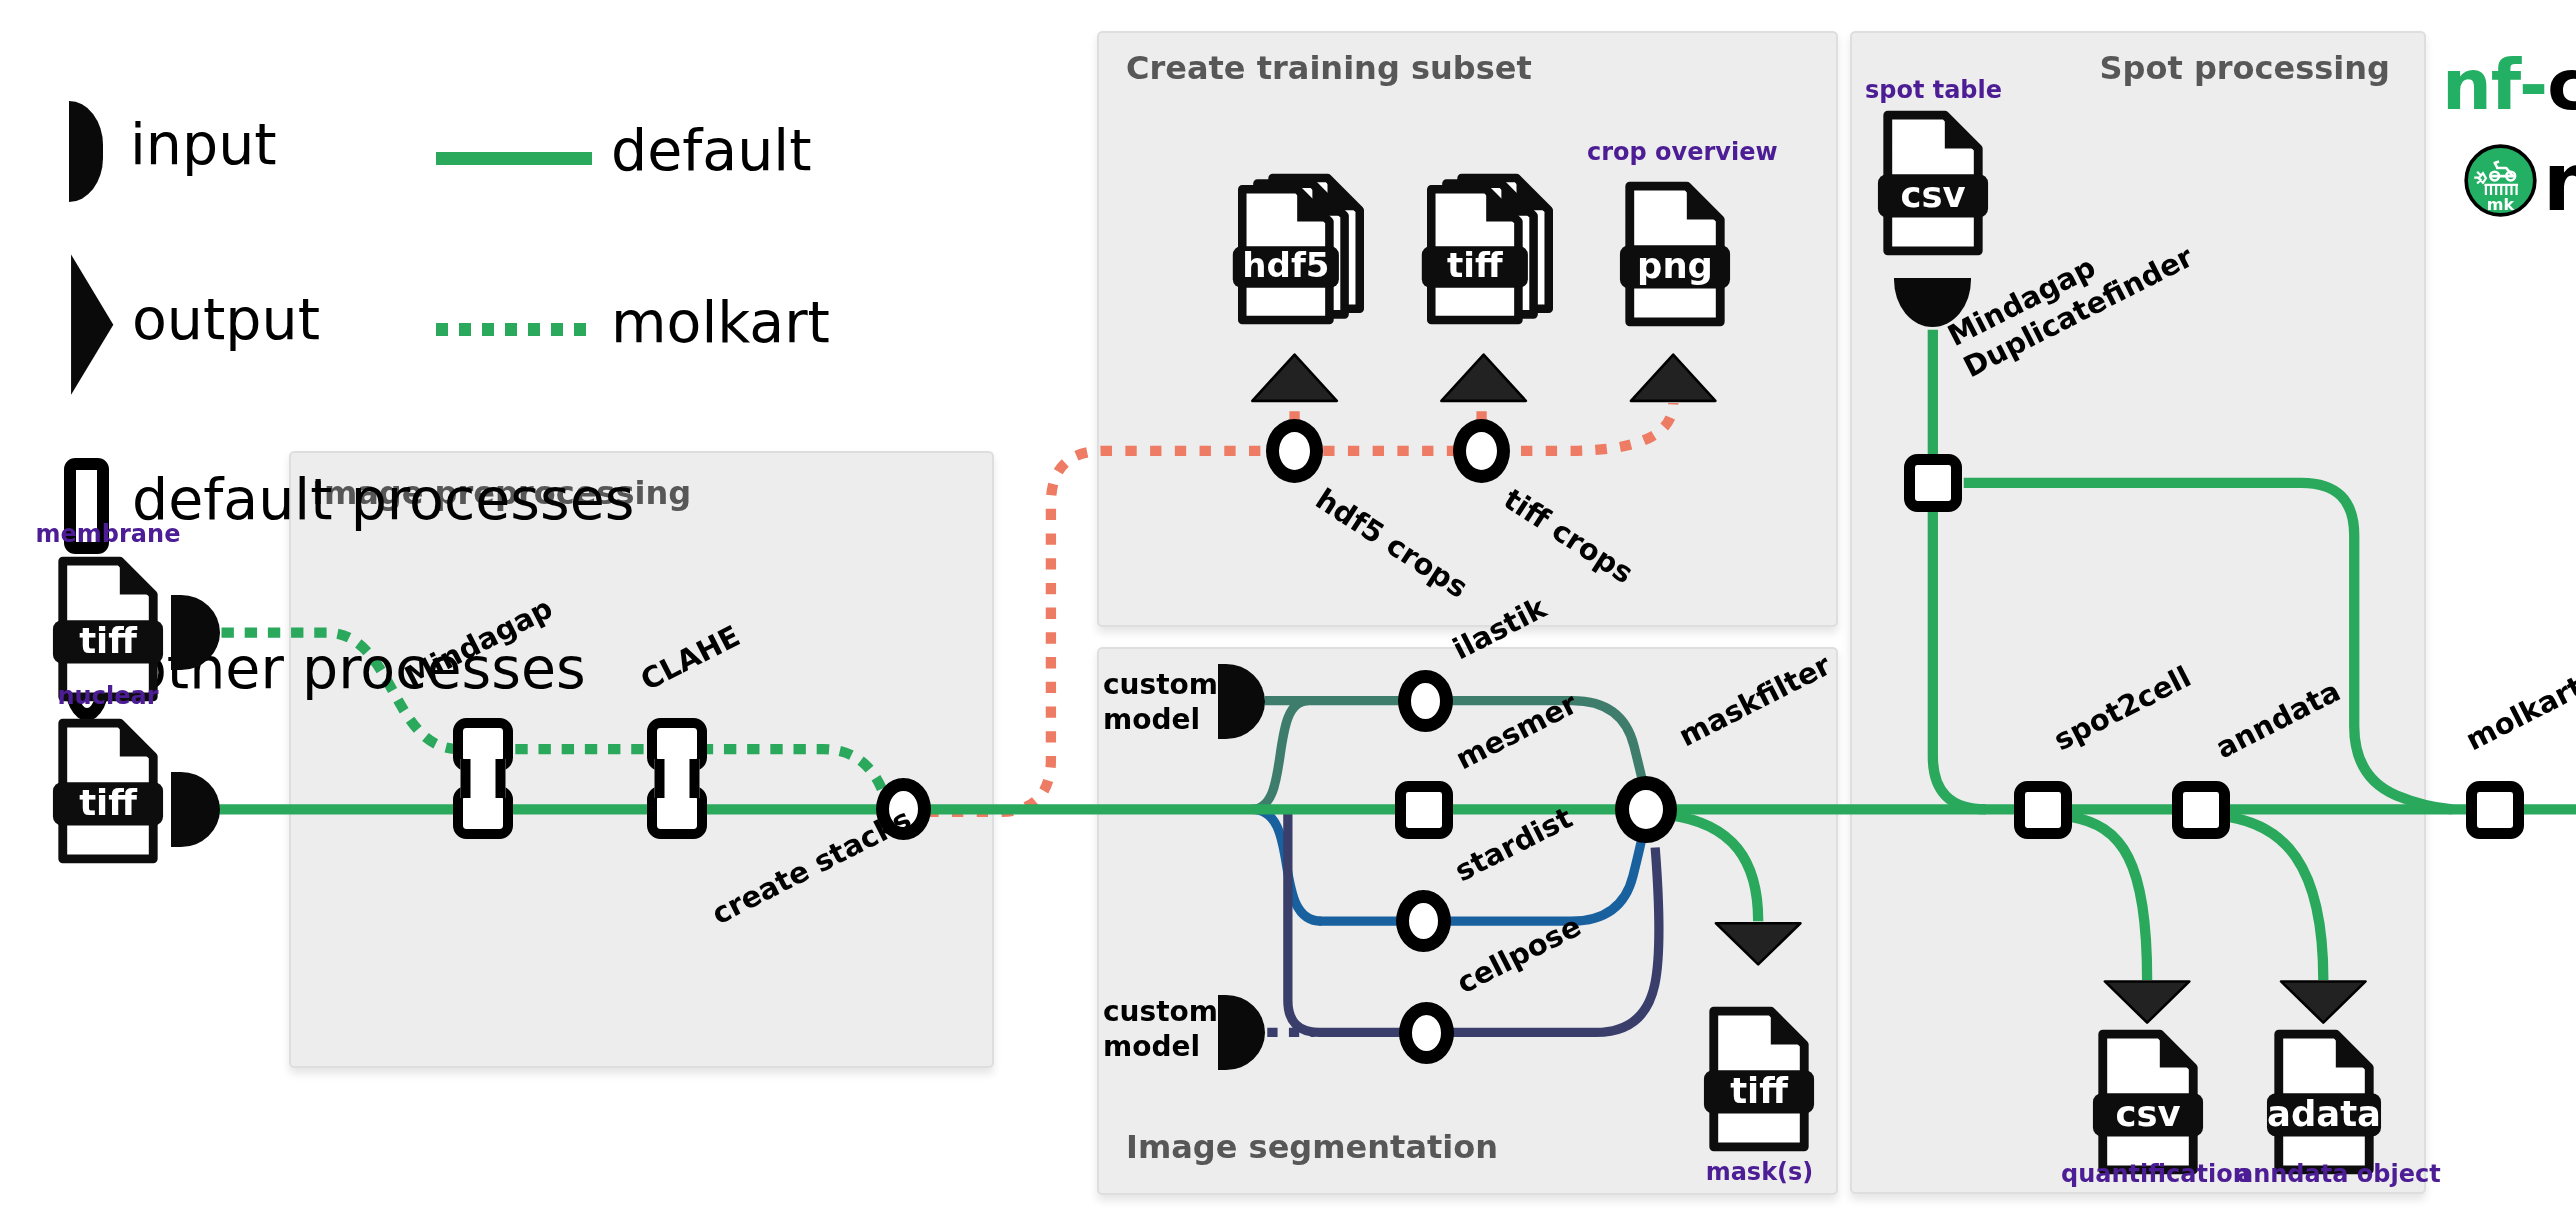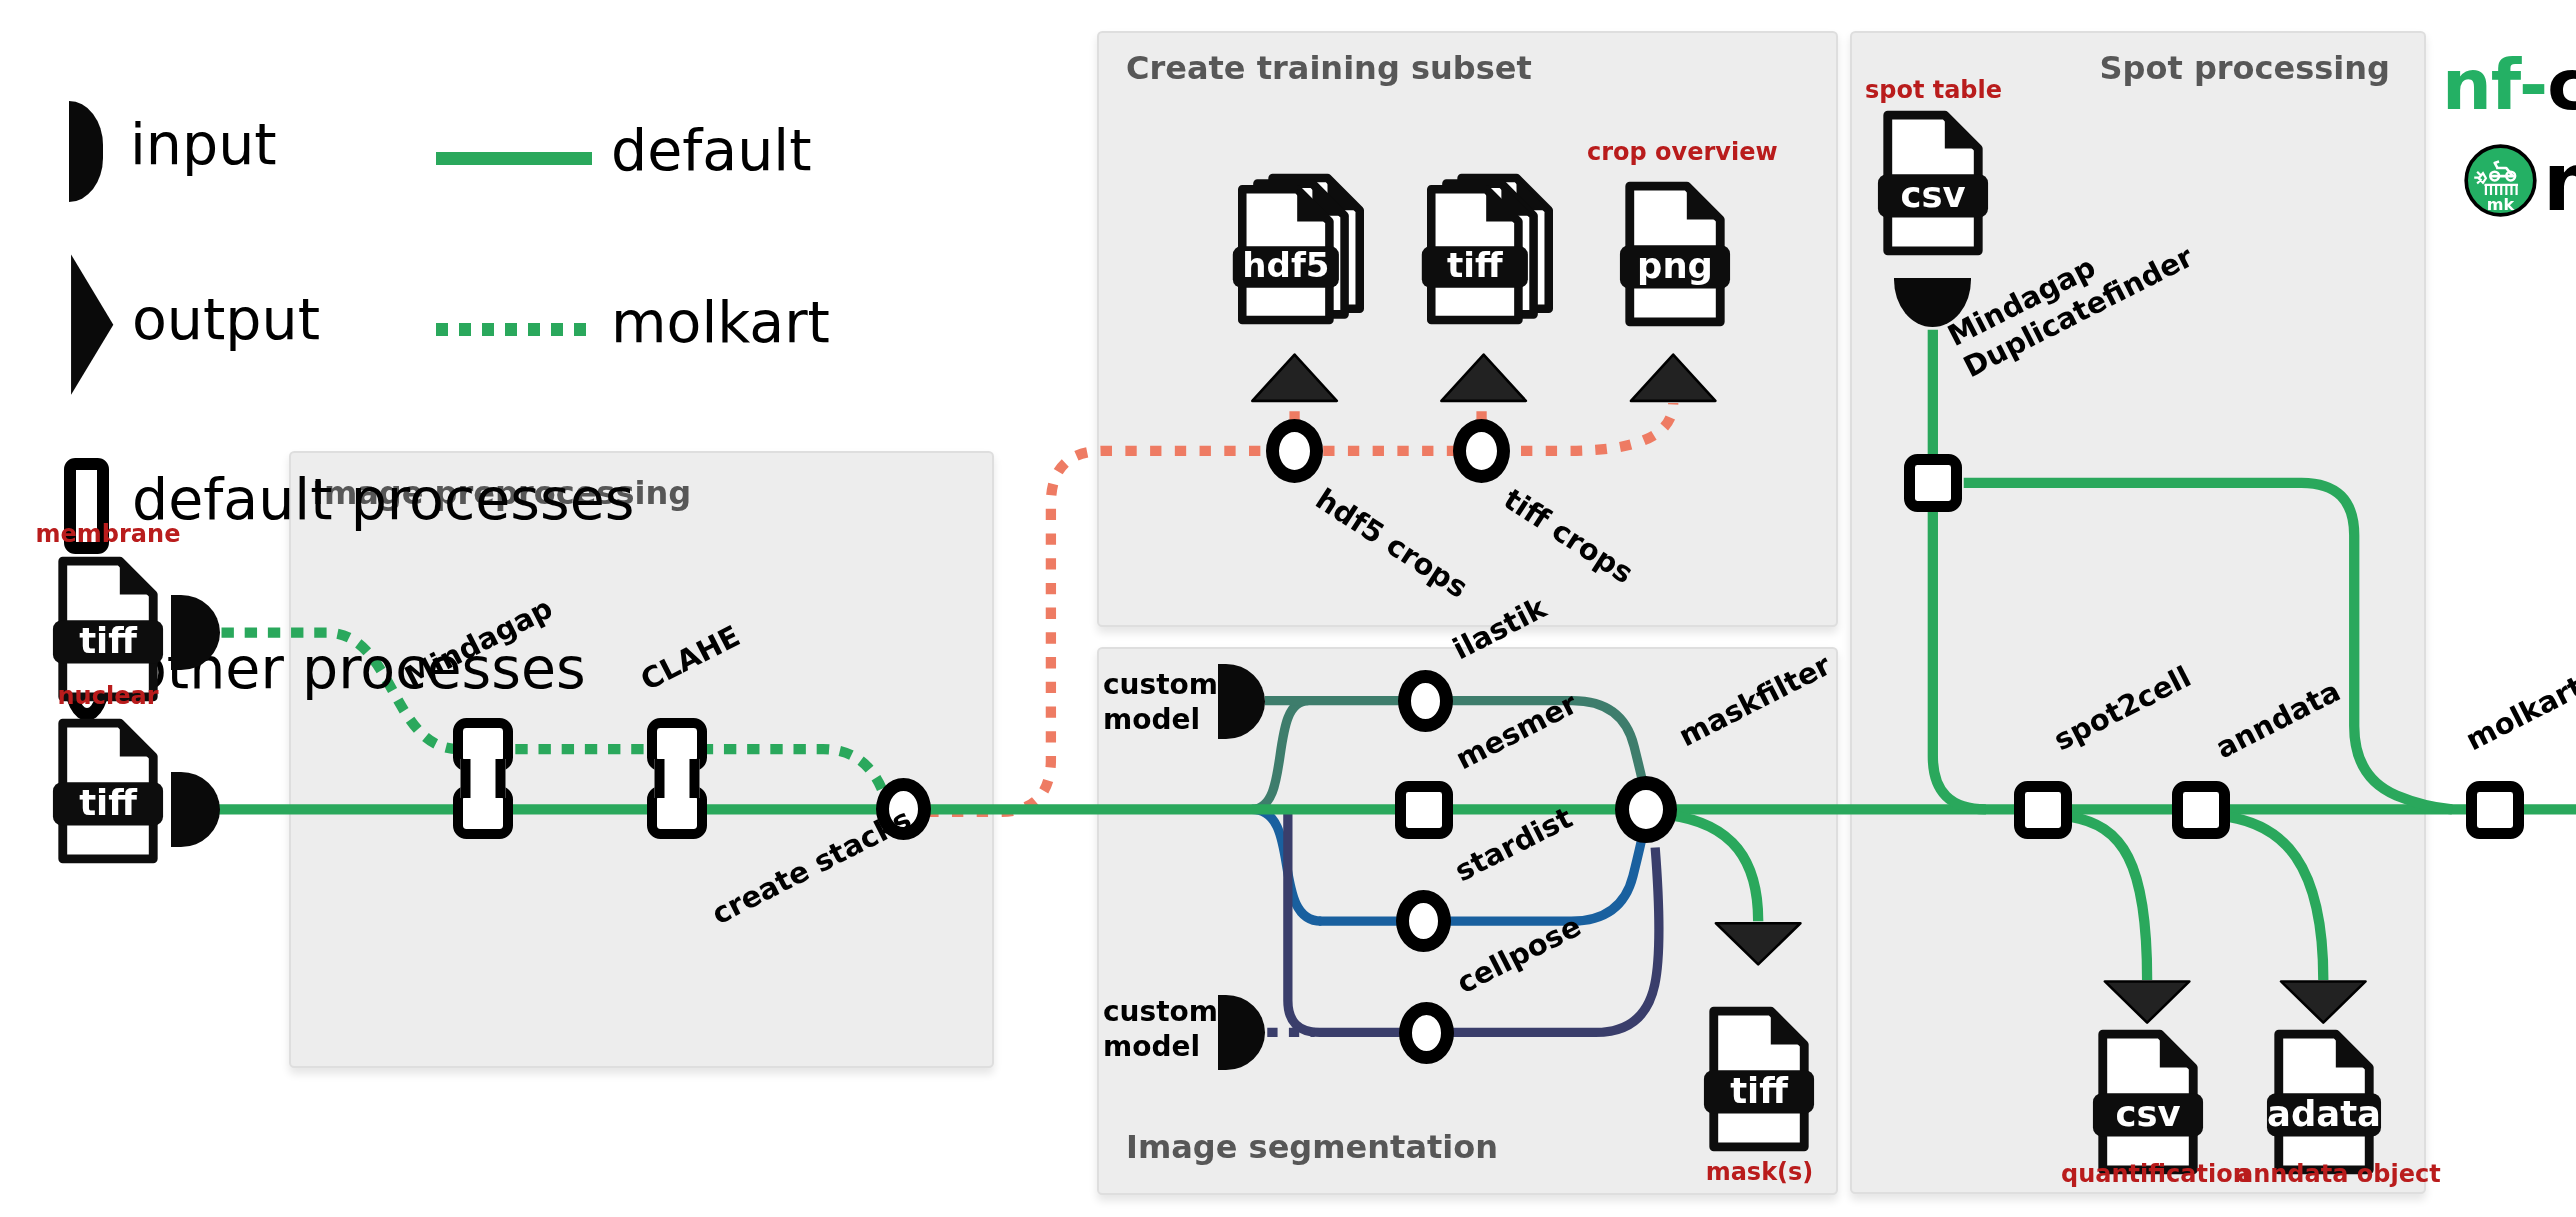--- a/index.html
+++ b/index.html
@@ -12,21 +12,21 @@
   .abs{position:absolute;}
   
   .stage{position:absolute;background:#ededed;border:2.6px solid #dedede;border-radius:5.2px;
          box-shadow:0 5.2px 8.2px rgba(0,0,0,0.10);}
   .box-label{position:absolute;font-size:32px;font-weight:bold;color:var(--box_label);white-space:nowrap;}
   
   .legend-text{position:absolute;font-size:57px;font-weight:500;color:#000000;white-space:nowrap;}
   .lgd-line{position:absolute;width:156px;height:13.4px;}
   
   .node-label{position:absolute;font-size:29px;font-weight:bold;color:#000;white-space:nowrap;transform-origin:left center;}
-  .small-label{position:absolute;font-size:24px;font-weight:bold;color:#b91c1c;text-align:center;white-space:nowrap;}
+  .small-label{position:absolute;font-size:24px;font-weight:bold;color:#4c1d95;text-align:center;white-space:nowrap;}
   .cm-label{position:absolute;font-size:28px;font-weight:bold;color:#000;line-height:1.25;}
   
   .psq{position:absolute;background:#fff;border:11.3px solid #000;border-radius:13.4px;box-sizing:border-box;}
   .pcirc{position:absolute;background:#fff;border:13.4px solid #000;border-radius:50%;box-sizing:border-box;}
   .dshape{position:absolute;background:#0a0a0a;border-radius:0 39px 39px 0/0 50% 50% 0;}
   .dshape-down{position:absolute;background:#0a0a0a;border-radius:0 0 40px 40px/0 0 49px 49px;}
   .hglass{position:absolute;width:60px;height:121px;}
   .hglass .sq{position:absolute;left:0;width:60px;height:53px;background:#fff;border:10.3px solid #000;
               border-radius:13.4px;box-sizing:border-box;}
   .hglass .top{top:0}.hglass .bot{bottom:0}

